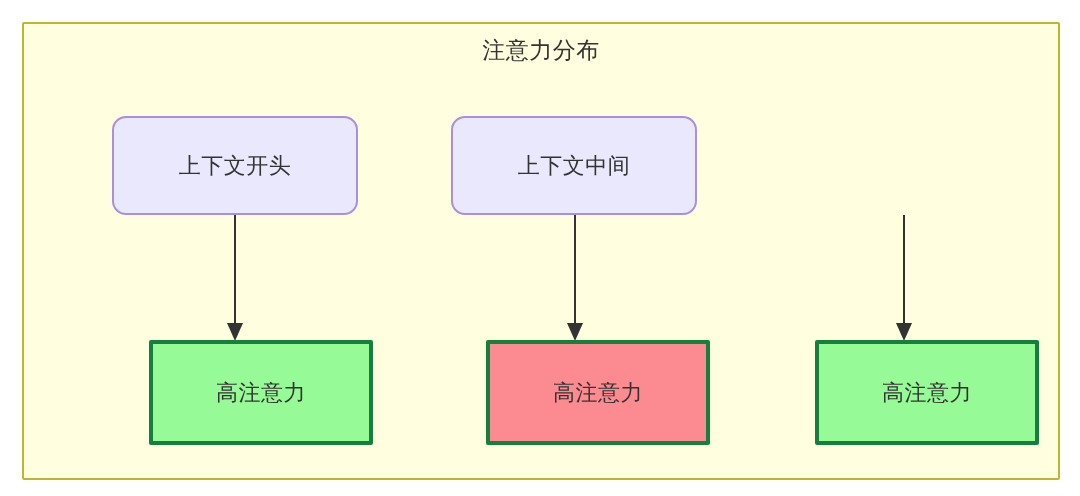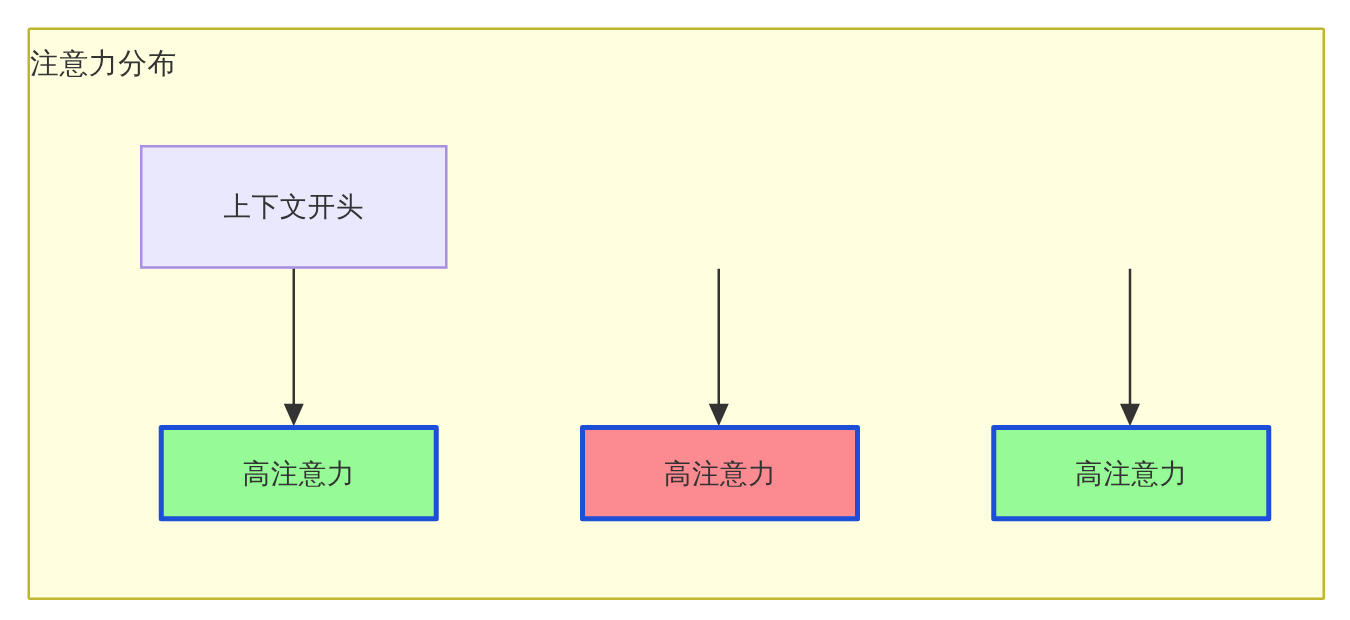--- a/index.html
+++ b/index.html
@@ -32,20 +32,21 @@
     background: #ffffdf;
     border: 2px solid #bfb62f;
     border-radius: 2px;
   }
 
   .subgraph-title {
     position: absolute;
     left: 0;
     top: 12px;
     width: 100%;
+    text-align: center;
     font-size: 23px;
     line-height: 28px;
     color: #333333;
     letter-spacing: 0.5px;
     white-space: nowrap;
   }
 
   
   .node {
     position: absolute;
@@ -59,29 +60,30 @@
     white-space: nowrap;
     letter-spacing: 0.5px;
   }
 
   
   .node-context {
     width: 246px;
     height: 99px;
     background: #e9e8fd;
     border: 2px solid #aa8ee0;
-    border-radius: 0;
+    border-radius: 14px;
   }
 
   
   .node-attn {
     width: 224px;
-    height: 77px;
-    border: 4px solid #1d4ed8;
+    height: 105px;
+    border: 4px solid #15803d;
     border-radius: 2px;
+    margin-left: 22px;
   }
   .fill-high {
     background: #96fa96;
   }
   .fill-low {
     background: #fb8b91;
   }
 
   
   .col1-top { left: 88px;  top: 92px; }
@@ -115,20 +117,23 @@
 <div id="canvas">
 
   <div class="subgraph">
 
     <div class="subgraph-title">注意力分布</div>
 
     <div class="node node-context col1-top">
       <span>上下文开头</span>
     </div>
 
+    <div class="node node-context col2-top">
+      <span>上下文中间</span>
+    </div>
 
 
     <div class="edge e1">
       <svg width="22" height="127" viewBox="0 0 22 127" xmlns="http://www.w3.org/2000/svg">
         <line x1="11" y1="0" x2="11" y2="112" stroke="#333333" stroke-width="2"></line>
         <polygon points="11,126 3,108 19,108" fill="#333333"></polygon>
       </svg>
     </div>
 
     <div class="edge e2">

